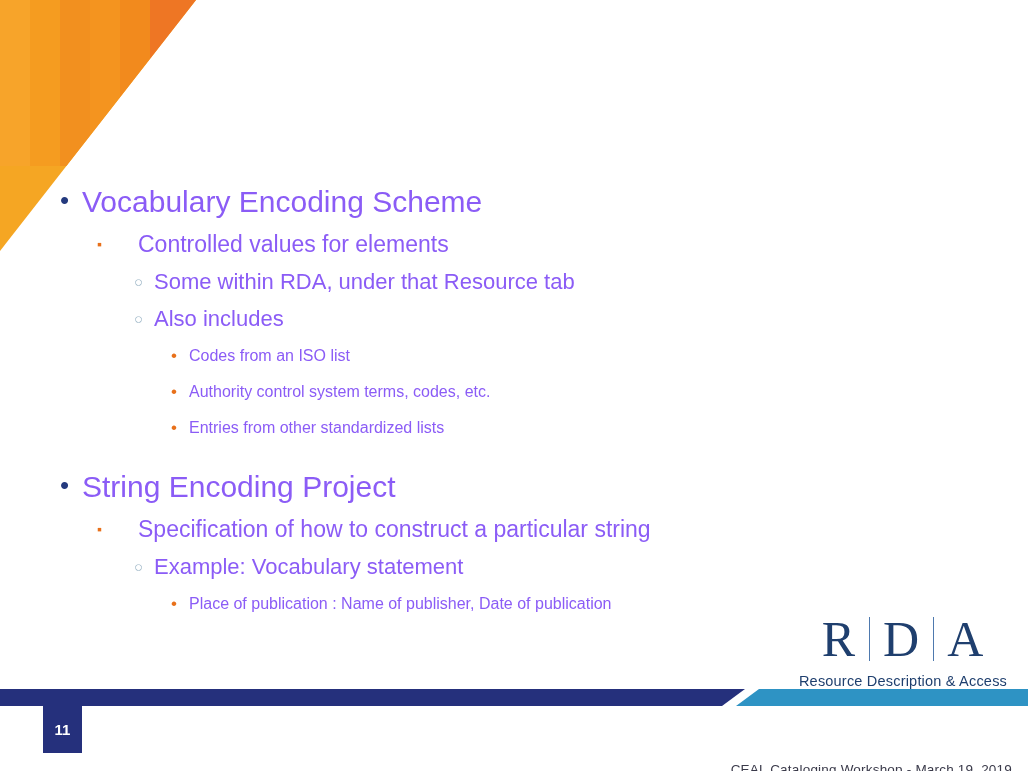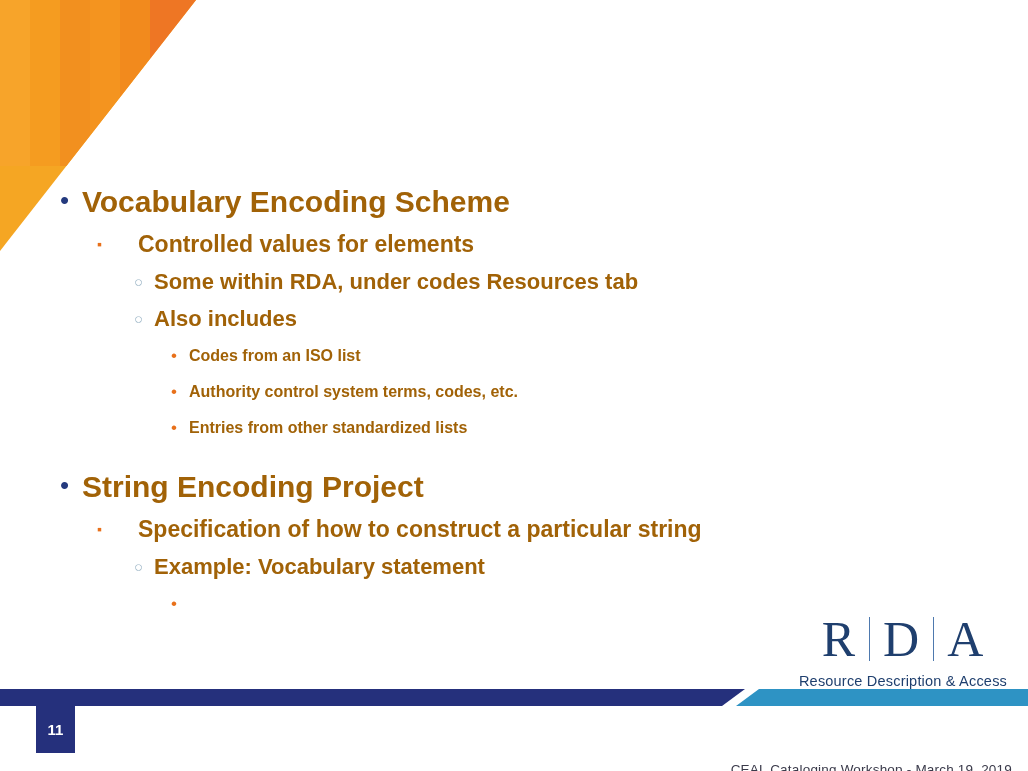--- a/index.html
+++ b/index.html
@@ -87,22 +87,21 @@
     display: flex;
     align-items: flex-start;
   }
   .bullet-mark {
     flex: 0 0 auto;
     text-align: left;
     line-height: 1;
   }
   .bullet-text {
     flex: 1 1 auto;
-    color: #a16207;
-    font-weight: bold;
+    color: #8b5cf6;
   }
 
   
   .lvl1 { margin-top: 0; }
   .lvl1 .bullet-mark {
     width: 22px;
     color: #243A7E;
     font-size: 26px;
     line-height: 34px;
   }
@@ -200,21 +199,21 @@
     left: 736px;
     top: 689px;
     width: 292px;
     height: 17px;
     background: #2E93C4;
     clip-path: polygon(23px 0, 292px 0, 292px 17px, 0 17px);
   }
 
   #page-number-box {
     position: absolute;
-    left: 36px;
+    left: 43px;
     top: 706px;
     width: 39px;
     height: 47px;
     background: #25307C;
     color: #ffffff;
     display: flex;
     align-items: center;
     justify-content: center;
     font-size: 15px;
     font-weight: bold;
@@ -264,21 +263,21 @@
       <span class="bullet-text">Vocabulary Encoding Scheme</span>
     </div>
 
     <div class="bullet-row lvl2">
       <span class="bullet-mark">▪</span>
       <span class="bullet-text">Controlled values for elements</span>
     </div>
 
     <div class="bullet-row lvl3">
       <span class="bullet-mark">○</span>
-      <span class="bullet-text">Some within RDA, under codes Resources tab</span>
+      <span class="bullet-text">Some within RDA, under that Resource tab</span>
     </div>
 
     <div class="bullet-row lvl3">
       <span class="bullet-mark">○</span>
       <span class="bullet-text">Also includes</span>
     </div>
 
     <div class="bullet-row lvl4">
       <span class="bullet-mark">•</span>
       <span class="bullet-text">Codes from an ISO list</span>
@@ -306,20 +305,21 @@
       <span class="bullet-text">Specification of how to construct a particular string</span>
     </div>
 
     <div class="bullet-row lvl3">
       <span class="bullet-mark">○</span>
       <span class="bullet-text">Example: Vocabulary statement</span>
     </div>
 
     <div class="bullet-row lvl4">
       <span class="bullet-mark">•</span>
+      <span class="bullet-text" style="max-width:480px;">Place of publication : Name of publisher, Date of publication</span>
     </div>
 
   </div>
 
   <div id="rda-logo">
     <div id="rda-letters">
       <span class="rda-letter">R</span>
       <span class="rda-rule"></span>
       <span class="rda-letter">D</span>
       <span class="rda-rule"></span>

